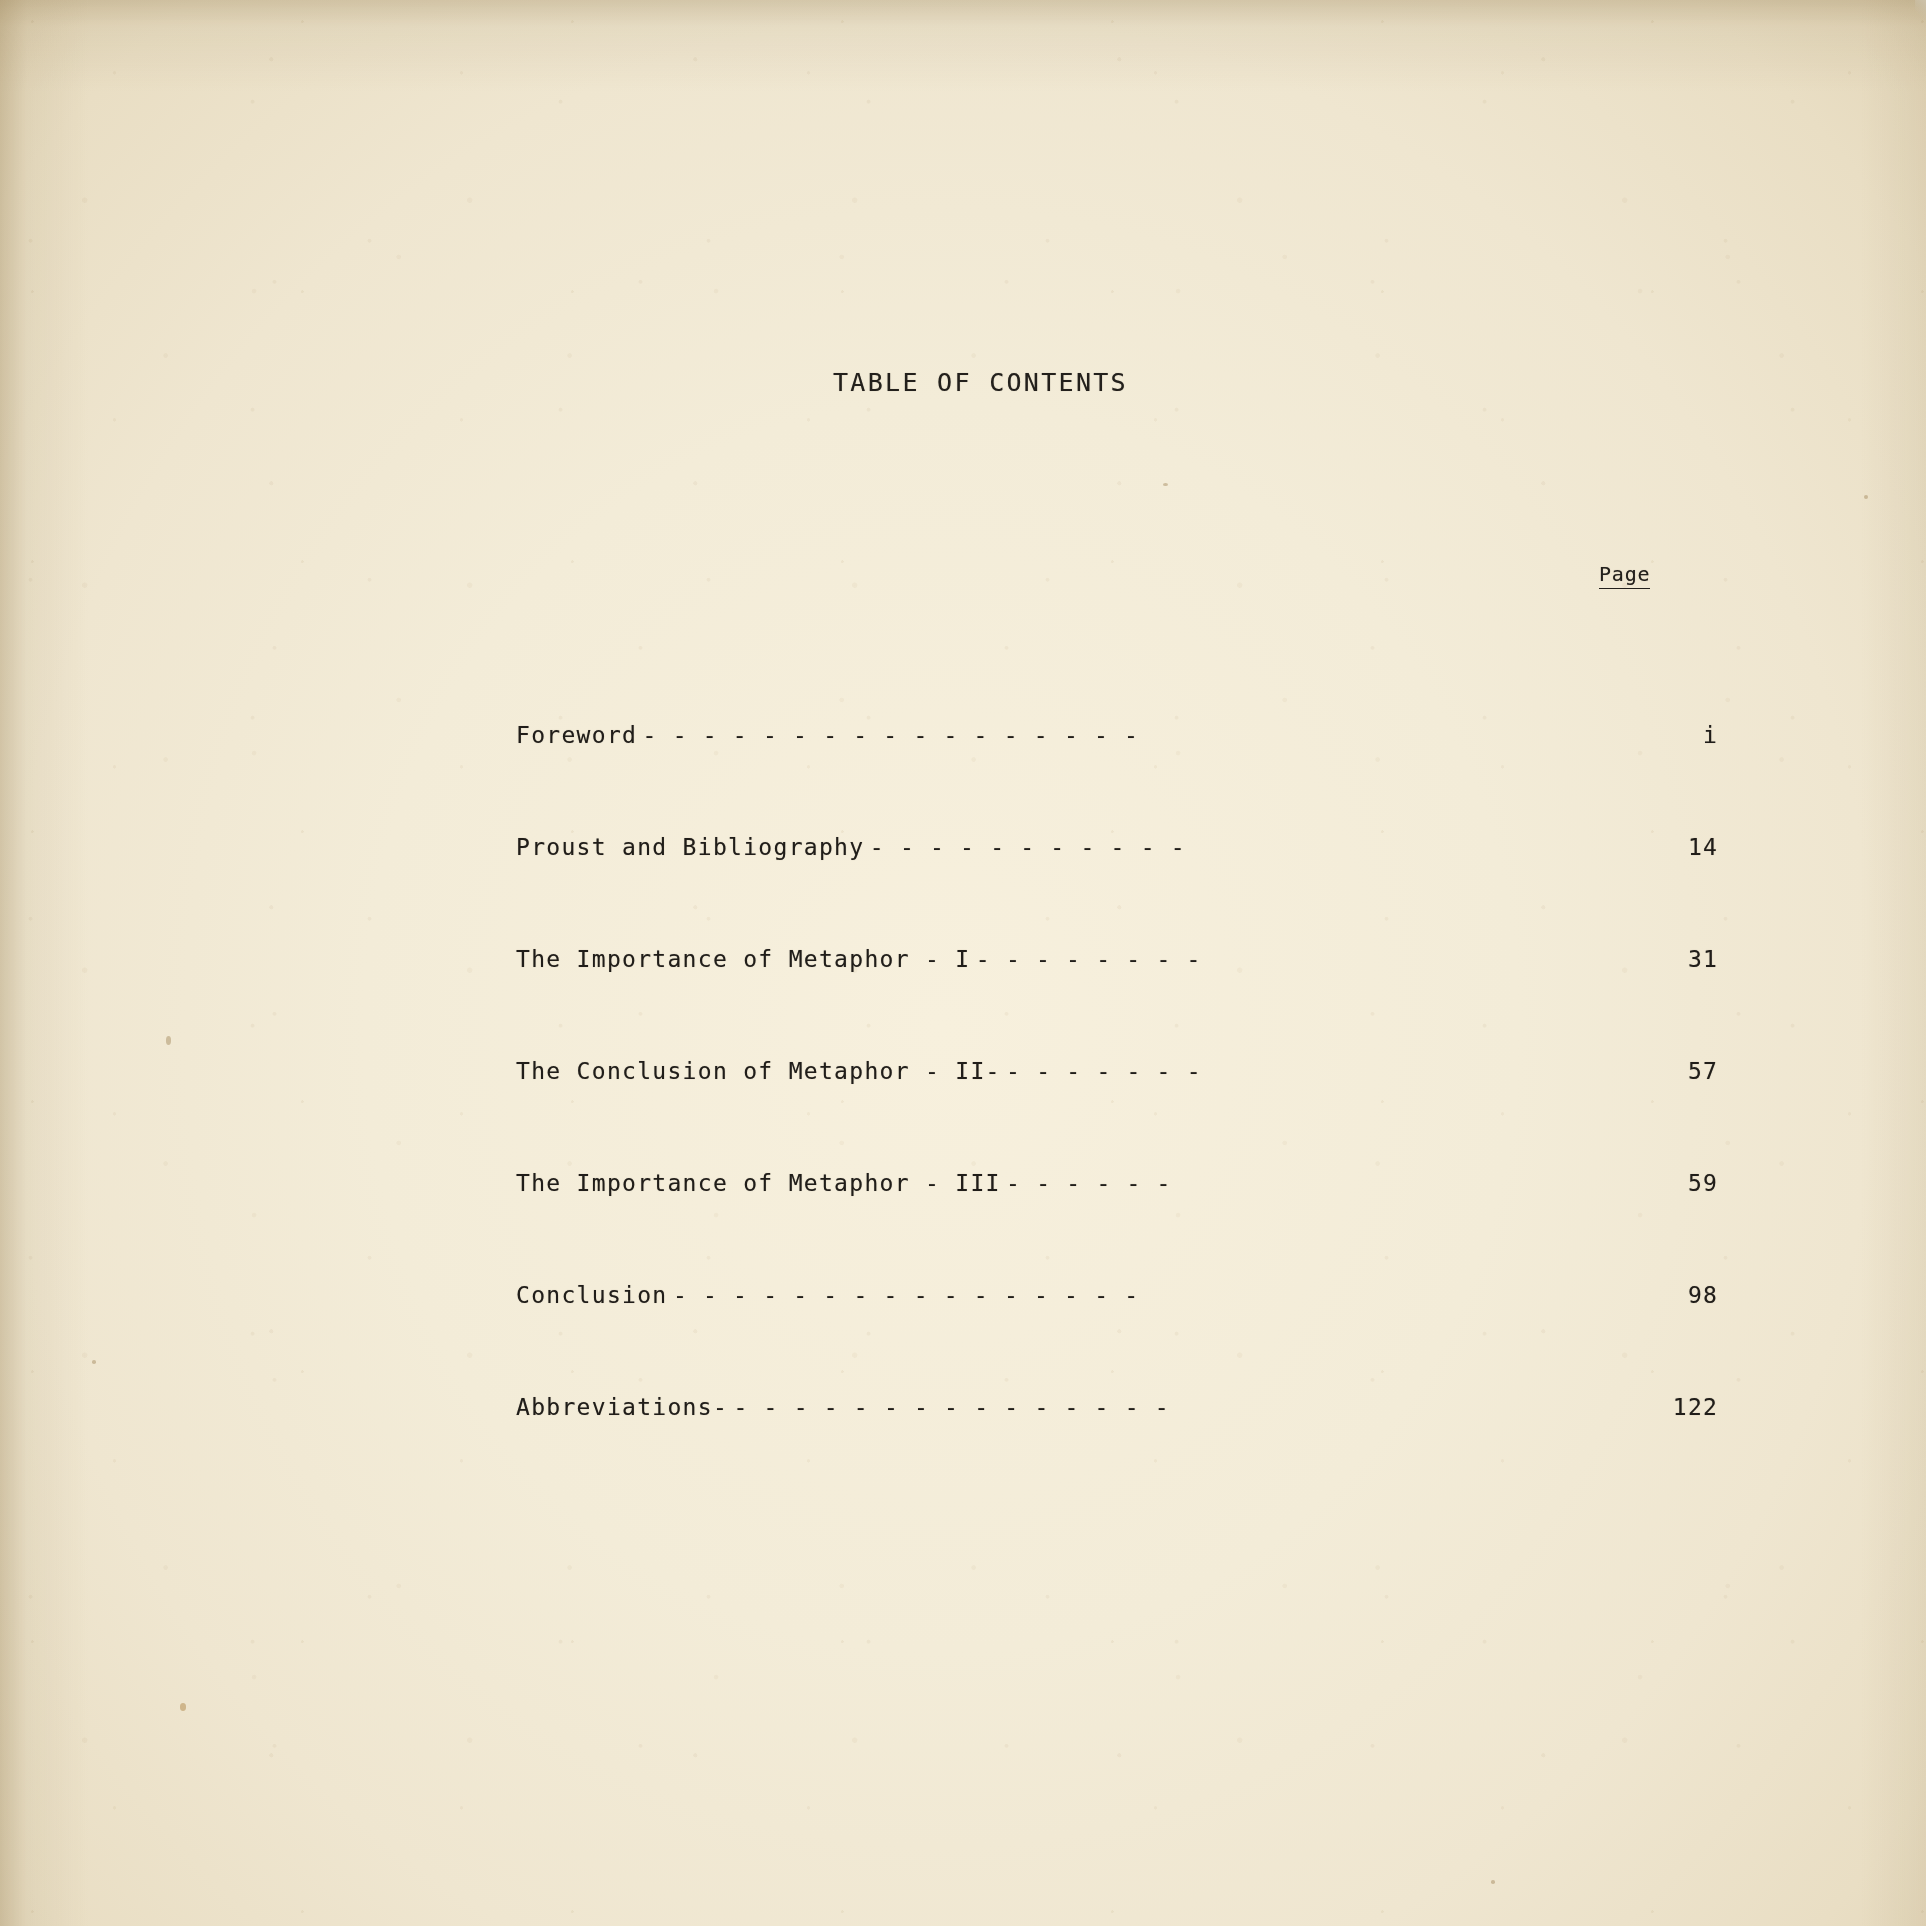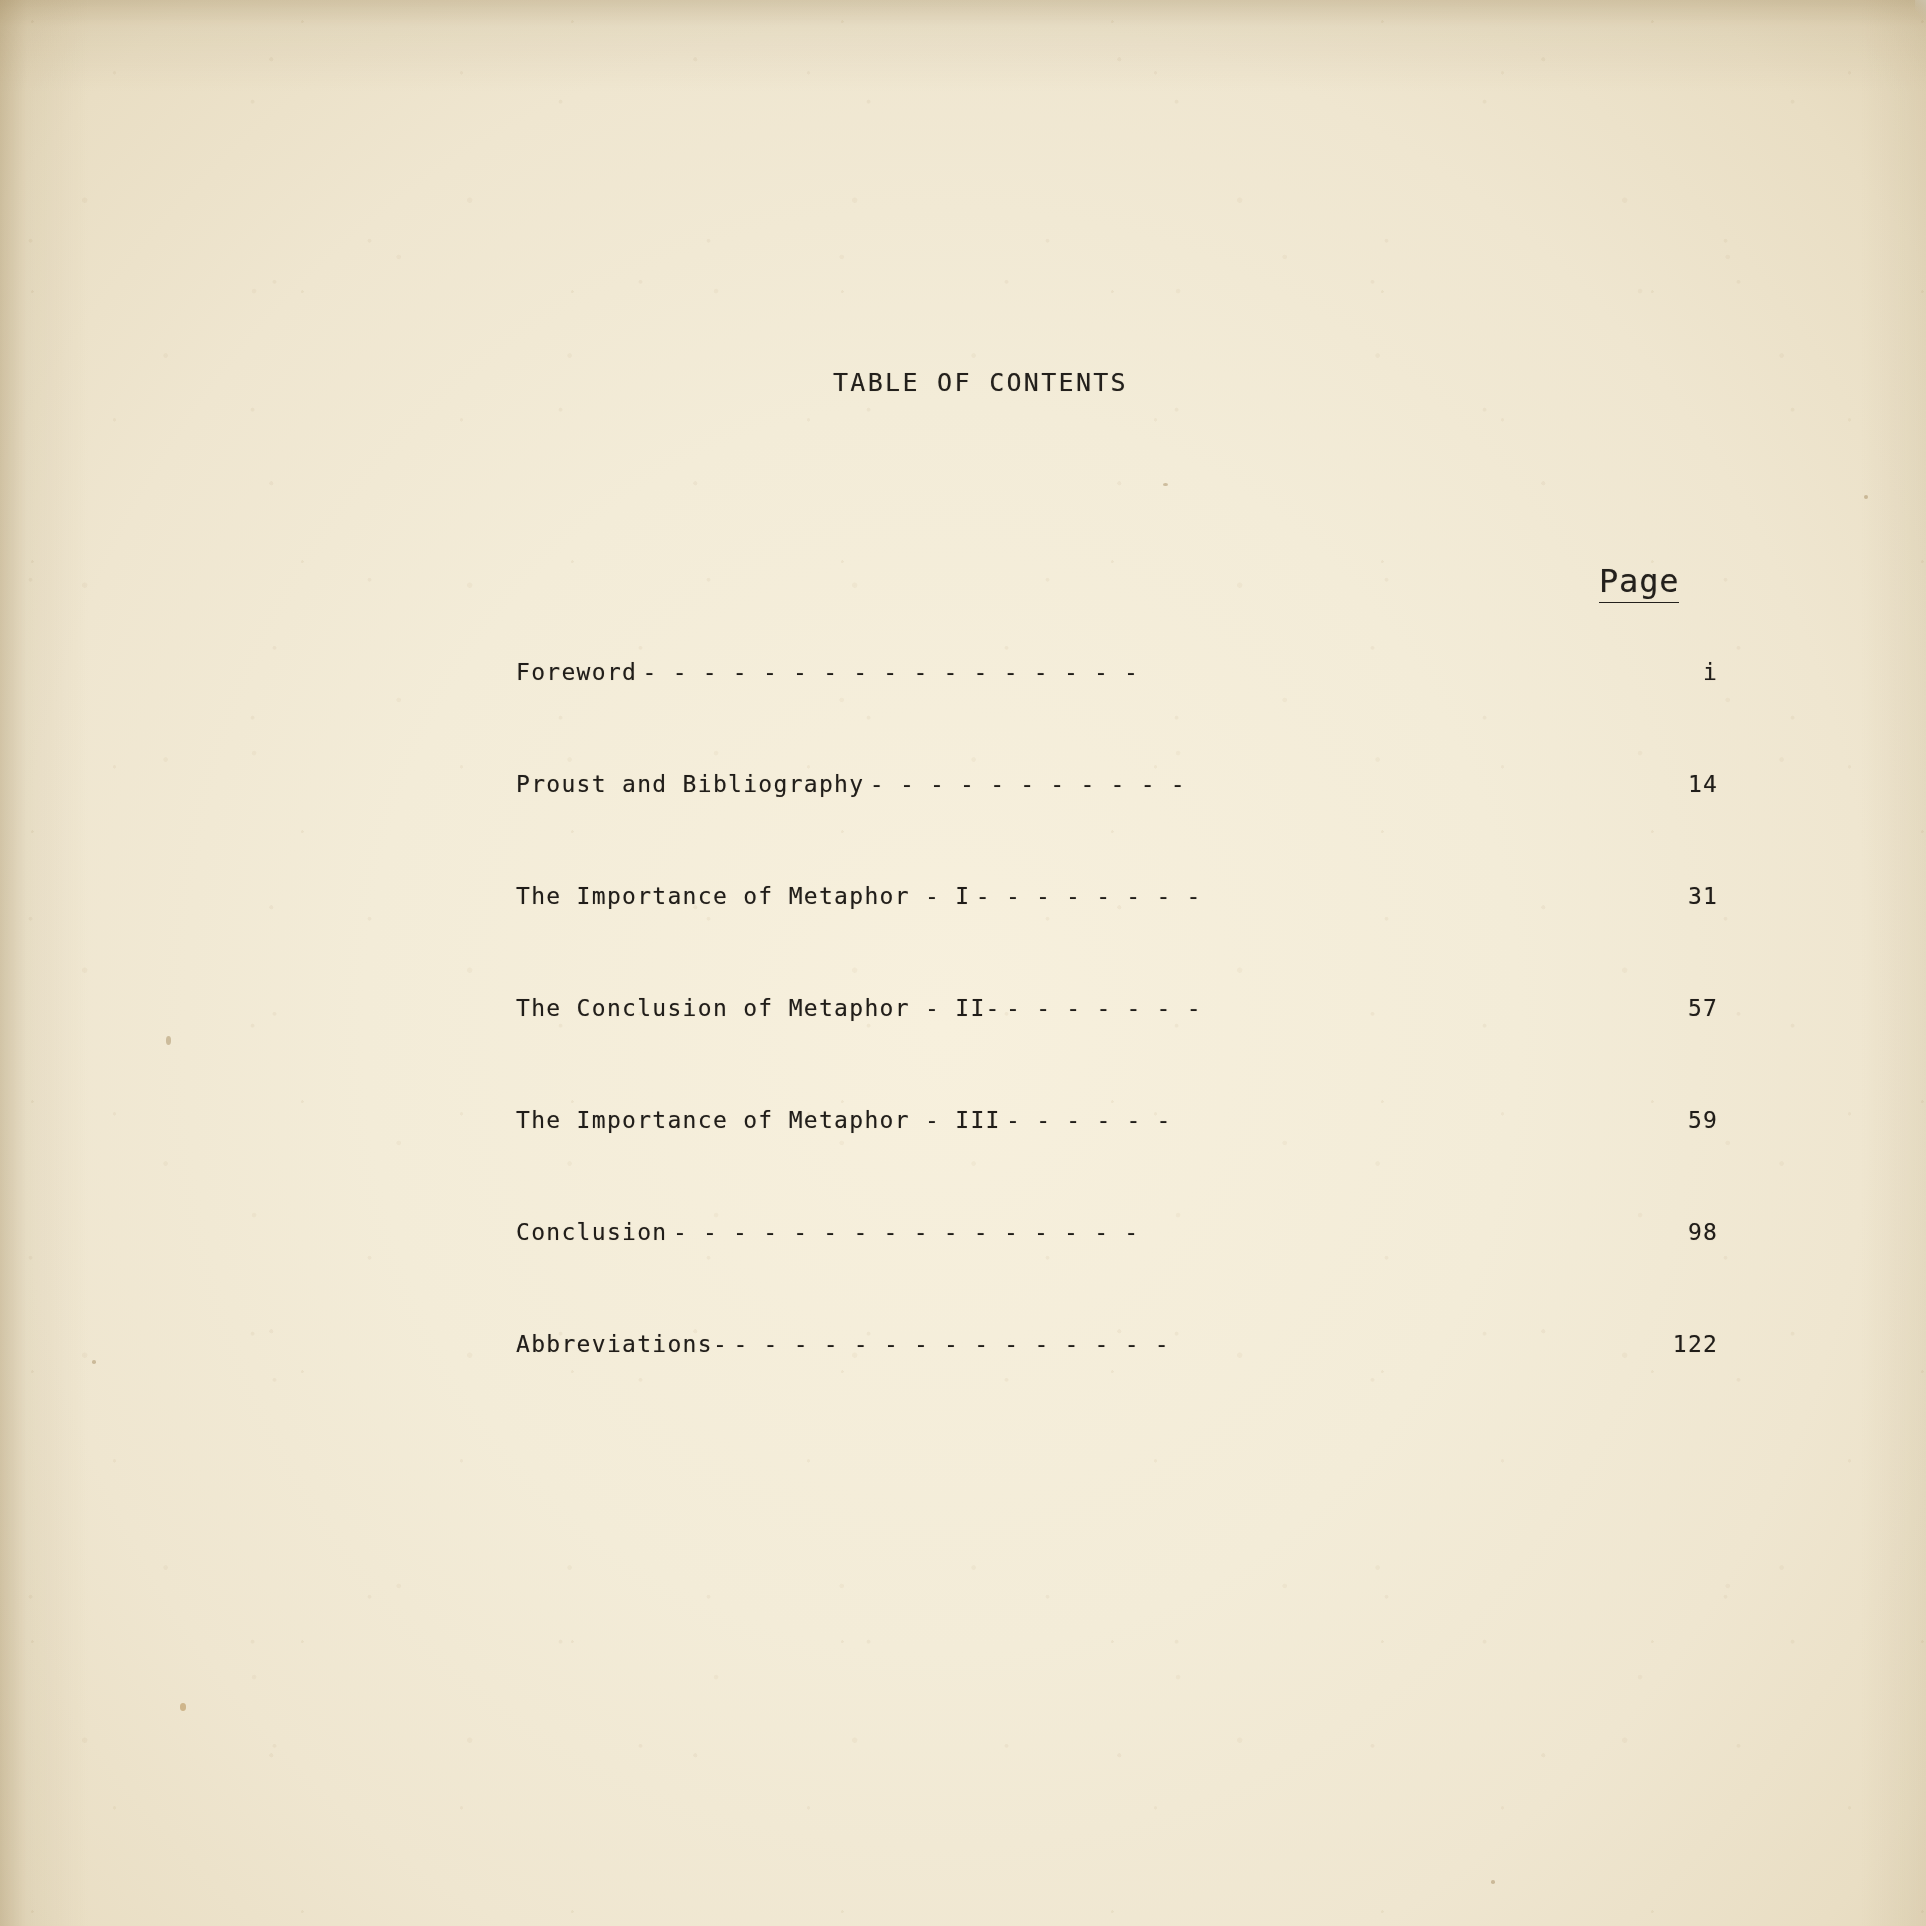--- a/index.html
+++ b/index.html
@@ -99,32 +99,32 @@
     letter-spacing: 2.3px;
     font-family: "DejaVu Sans Mono", monospace;
     color: #23201c;
     text-shadow: 0 0 0.8px rgba(40,35,28,0.40);
   }
 
   #page-col-header {
     position: absolute;
     left: 1599px;
     top: 562px;
-    font-size: 32px;
+    font-size: 20px;
     letter-spacing: 0.8px;
     color: #23201c;
     border-bottom: 1.9px solid #23201c;
     padding-bottom: 1.5px;
     text-shadow: 0 0 0.8px rgba(40,35,28,0.40);
   }
 
   #toc-list {
     position: absolute;
     left: 516px;
-    top: 659px;
+    top: 722px;
     width: 1202px;
   }
 
   .toc-row {
     position: relative;
     height: 112px;
     display: flex;
     align-items: flex-start;
   }
 

